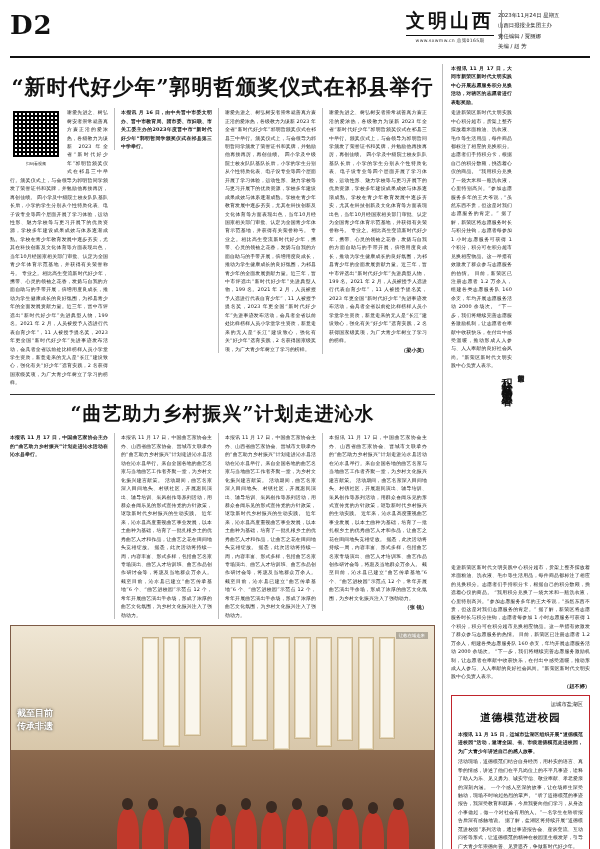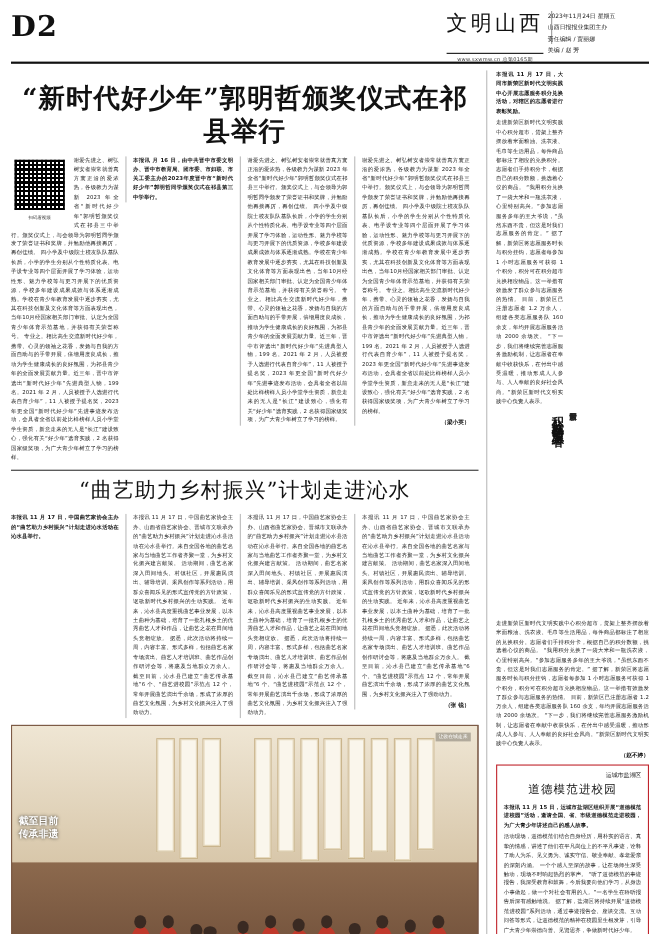--- a/index.html
+++ b/index.html
@@ -38,22 +38,22 @@
     font-size:19px;font-weight:bold;
     font-family:"DejaVu Serif","Liberation Serif",serif;
     letter-spacing:2px;
   }
   .paper-logo{
     position:absolute;right:96px;top:0px;
     text-align:center;
   }
   .paper-logo .cn{
     font-family:"DejaVu Serif","Liberation Serif",serif;
-    font-size:19px;font-weight:normal;letter-spacing:3px;
-    border-bottom:1px solid #111;padding-bottom:14px;
+    font-size:19px;font-weight:bold;letter-spacing:3px;
+    border-bottom:1px solid #111;padding-bottom:1px;
   }
   .paper-logo .url{
     font-size:4.6px;letter-spacing:.3px;margin-top:2px;color:#333;
   }
   .mast-meta{
     position:absolute;right:0;top:2px;
     font-size:5.4px;line-height:1.9;text-align:left;color:#222;
     width:92px;
   }
   .mast-sep{
@@ -62,27 +62,27 @@
   
   .content{
     position:relative;
     margin:6px 10px 0 10px;
     width:580px;
   }
   .col{float:left;box-sizing:border-box;}
   .rule-v{border-left:1px solid #bbb;}
   
   .h1-main{
-    font-size:24px;font-weight:bold;text-align:center;
+    font-size:21px;font-weight:bold;text-align:center;
     font-family:"DejaVu Serif","Liberation Serif",serif;
     letter-spacing:1px;line-height:1.25;
     margin:10px 0 8px 0;
   }
   .h2-main{
-    font-size:19px;font-weight:normal;text-align:center;
+    font-size:19px;font-weight:bold;text-align:center;
     font-family:"DejaVu Serif","Liberation Serif",serif;
     letter-spacing:1px;line-height:1.25;
     margin:6px 0 8px 0;
   }
   .body-text{
     font-size:4.9px;
     line-height:1.72;
     text-align:justify;
     color:#1a1a1a;
     letter-spacing:.1px;
@@ -134,21 +134,21 @@
   .redbox{
     border:1.4px solid #c0242c;
     padding:5px 6px;
     box-sizing:border-box;
   }
   .redbox .kicker{
     font-size:5.4px;text-align:right;color:#111;margin-bottom:3px;
   }
   .redbox .rb-title{
     font-family:"DejaVu Serif","Liberation Serif",serif;
-    font-weight:normal;font-size:10.5px;text-align:center;letter-spacing:1px;
+    font-weight:bold;font-size:10.5px;text-align:center;letter-spacing:1px;
     margin:1px 0 5px 0;
   }
   .badge-vert{
     display:inline-block;
     writing-mode:vertical-rl;text-orientation:upright;
     font-family:"DejaVu Serif","Liberation Serif",serif;
     font-weight:bold;
   }
   .clear{clear:both;}
 </style>

